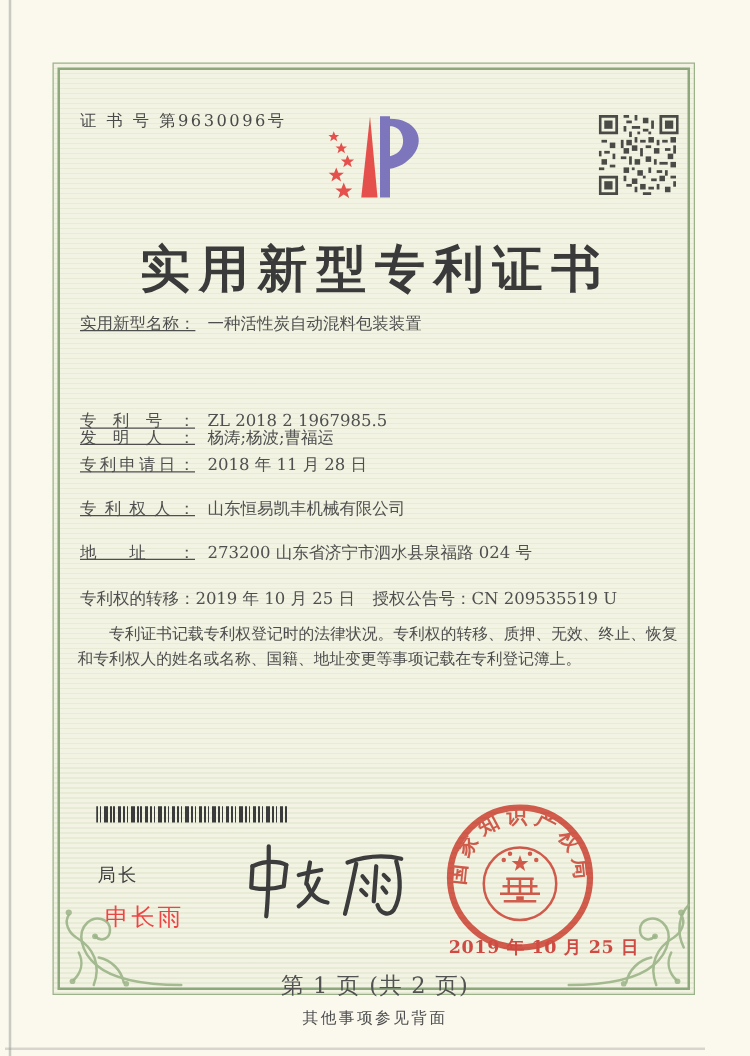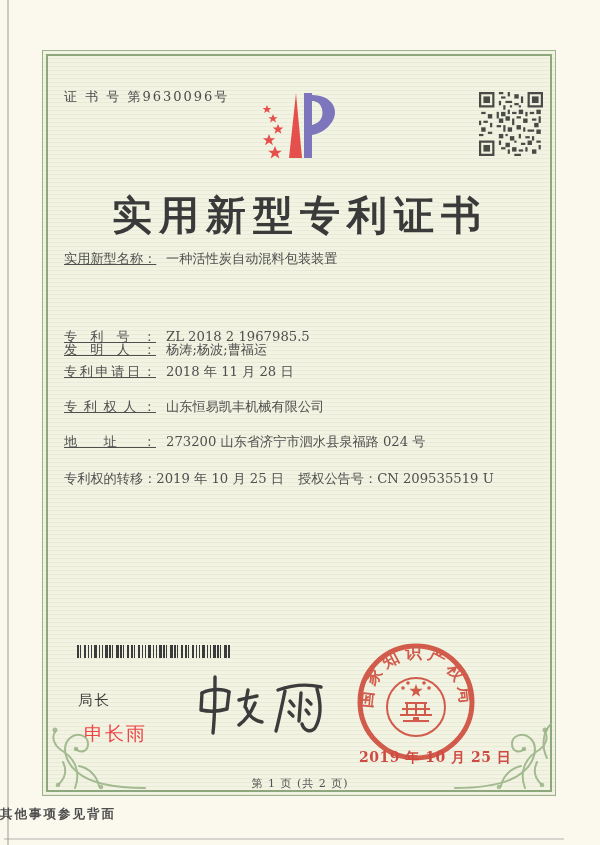--- a/index.html
+++ b/index.html
@@ -48,22 +48,22 @@
       #3b3b3b 0 1.5px, rgba(0,0,0,0) 1.5px 3px,
       #3b3b3b 3px 4px, rgba(0,0,0,0) 4px 6.5px,
       #3b3b3b 6.5px 9.2px, rgba(0,0,0,0) 9.2px 10.8px);
   }
   .officer-title{left:78px;top:691px;font-size:14.5px;color:#3f3f3f;letter-spacing:2px;}
   .officer-name{left:84px;top:721px;font-size:19px;color:#ef4444;letter-spacing:2px;}
   .seal-date{
     left:359px;top:749px;font-size:14px;color:#cf4a42;letter-spacing:.5px;
     font-weight:600;white-space:nowrap;
   }
-  .page-no{left:0;top:776px;width:600px;text-align:center;font-size:11px;color:#525252;letter-spacing:1px;}
-  .back-note{left:0;top:806px;width:600px;font-size:12.5px;color:#4e4e4e;letter-spacing:2px;font-weight:bold;}
+  .page-no{left:0;top:776px;width:600px;text-align:center;font-size:18px;color:#525252;letter-spacing:1px;}
+  .back-note{left:0;top:806px;width:600px;text-align:center;font-size:12.5px;color:#4e4e4e;letter-spacing:2px;}
   .seal-wrap{left:355px;top:641px;width:122px;height:122px;opacity:.93;mix-blend-mode:multiply;}
   svg{display:block;}
 </style>
 </head>
 <body>
 
 <div class="abs scan-left"></div>
 <div class="abs scan-bottom"></div>
 
 <div class="abs frame">
@@ -211,20 +211,21 @@
 <div class="abs field-row" style="top:433px;">
   <span class="f-label">地址：</span><span class="f-value">273200 山东省济宁市泗水县泉福路 024 号</span>
 </div>
 
 <div class="abs field-row" style="top:470px;">
   <span>专利权的转移：</span><span>2019 年 10 月 25 日</span>
   <span class="grant-no"><span>授权公告号：</span><span>CN 209535519 U</span></span>
 </div>
 
 <div class="abs bodytext">
+  <p>专利证书记载专利权登记时的法律状况。专利权的转移、质押、无效、终止、恢复和专利权人的姓名或名称、国籍、地址变更等事项记载在专利登记簿上。</p>
 </div>
 
 <div class="abs barcode"></div>
 
 <div class="abs officer-title">局长</div>
 <div class="abs officer-name">申长雨</div>
 
 <svg class="abs" style="left:188px;top:663px;" width="152" height="94" viewBox="0 0 152 94">
   <g fill="none" stroke="#3c3c3c" stroke-width="3.4" stroke-linecap="round" stroke-linejoin="round">
     <path d="M14,30 C24,25 36,26 41,29"></path>

